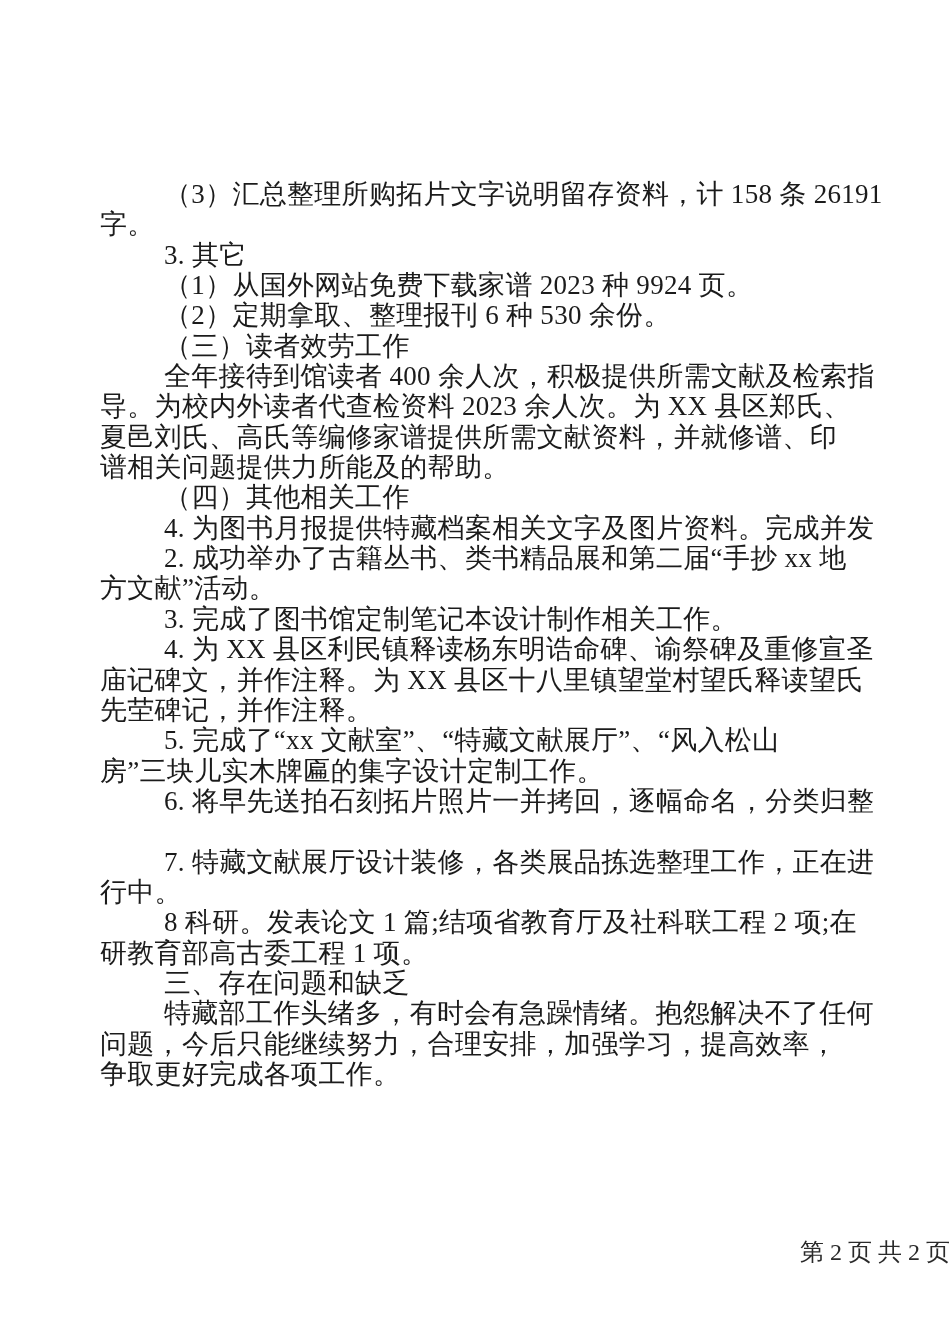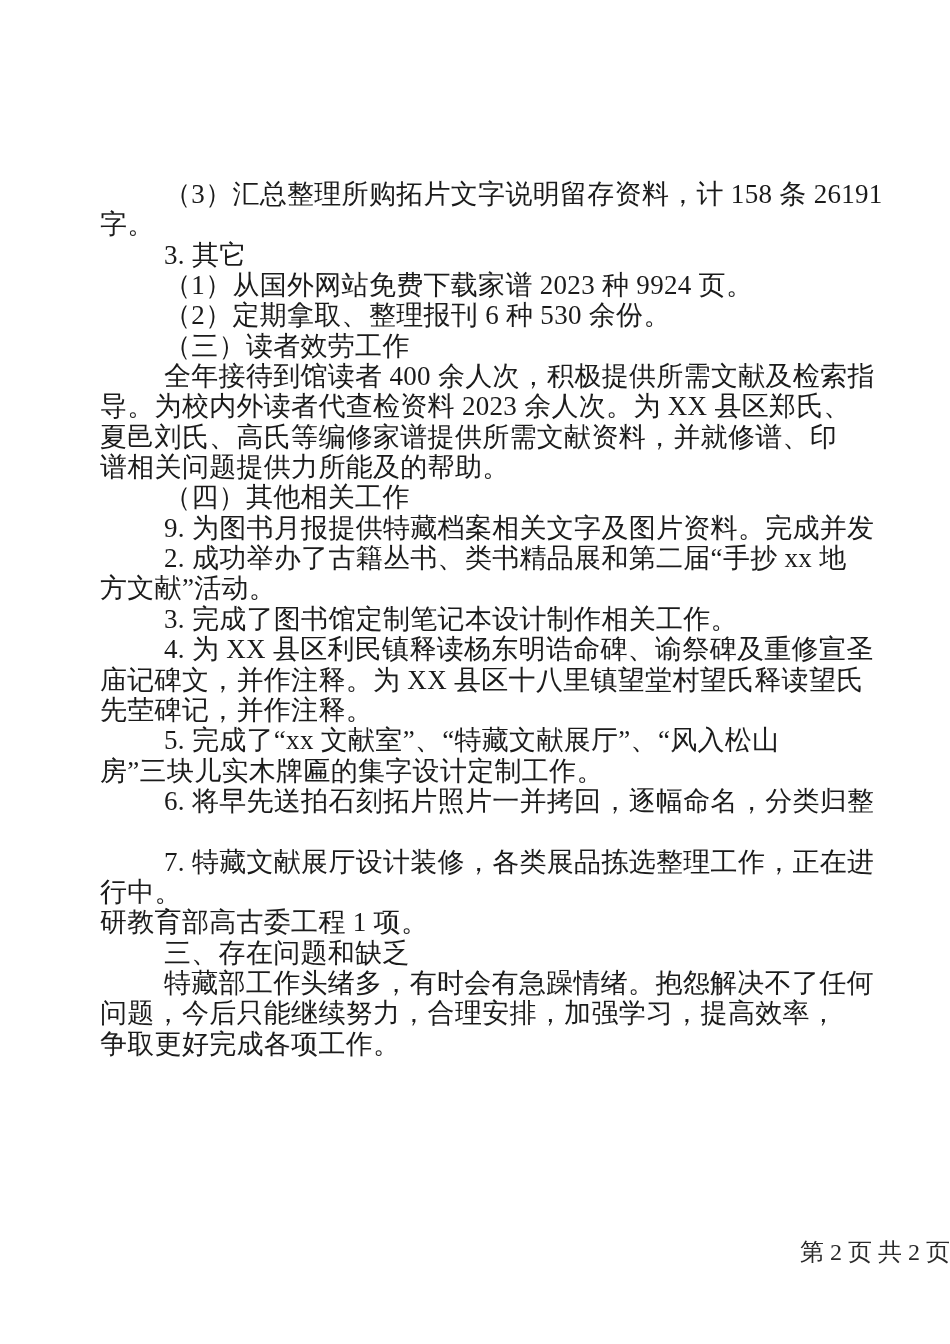--- a/index.html
+++ b/index.html
@@ -54,33 +54,34 @@
     <p class="line">字。</p>
     <p class="line indent">3. 其它</p>
     <p class="line indent">（1）从国外网站免费下载家谱 2023 种 9924 页。</p>
     <p class="line indent">（2）定期拿取、整理报刊 6 种 530 余份。</p>
     <p class="line indent">（三）读者效劳工作</p>
     <p class="line indent">全年接待到馆读者 400 余人次，积极提供所需文献及检索指</p>
     <p class="line">导。为校内外读者代查检资料 2023 余人次。为 XX 县区郑氏、</p>
     <p class="line">夏邑刘氏、高氏等编修家谱提供所需文献资料，并就修谱、印</p>
     <p class="line">谱相关问题提供力所能及的帮助。</p>
     <p class="line indent">（四）其他相关工作</p>
-    <p class="line indent">9. 为图书月报提供特藏档案相关文字及图片资料。完成并发</p>
+    <p class="line indent">4. 为图书月报提供特藏档案相关文字及图片资料。完成并发</p>
     <p class="line indent">2. 成功举办了古籍丛书、类书精品展和第二届“手抄 xx 地</p>
     <p class="line">方文献”活动。</p>
     <p class="line indent">3. 完成了图书馆定制笔记本设计制作相关工作。</p>
     <p class="line indent">4. 为 XX 县区利民镇释读杨东明诰命碑、谕祭碑及重修宣圣</p>
     <p class="line">庙记碑文，并作注释。为 XX 县区十八里镇望堂村望氏释读望氏</p>
     <p class="line">先茔碑记，并作注释。</p>
     <p class="line indent">5. 完成了“xx 文献室”、“特藏文献展厅”、“风入松山</p>
     <p class="line">房”三块儿实木牌匾的集字设计定制工作。</p>
     <p class="line indent">6. 将早先送拍石刻拓片照片一并拷回，逐幅命名，分类归整</p>
     <p class="line"></p>
     <p class="line indent">7. 特藏文献展厅设计装修，各类展品拣选整理工作，正在进</p>
     <p class="line">行中。</p>
+    <p class="line indent">8 科研。发表论文 1 篇;结项省教育厅及社科联工程 2 项;在</p>
     <p class="line">研教育部高古委工程 1 项。</p>
     <p class="line indent">三、存在问题和缺乏</p>
     <p class="line indent">特藏部工作头绪多，有时会有急躁情绪。抱怨解决不了任何</p>
     <p class="line">问题，今后只能继续努力，合理安排，加强学习，提高效率，</p>
     <p class="line">争取更好完成各项工作。</p>
   </div>
 
   <div class="footer">
     <span>第 2 页 共 2 页</span>
   </div>

